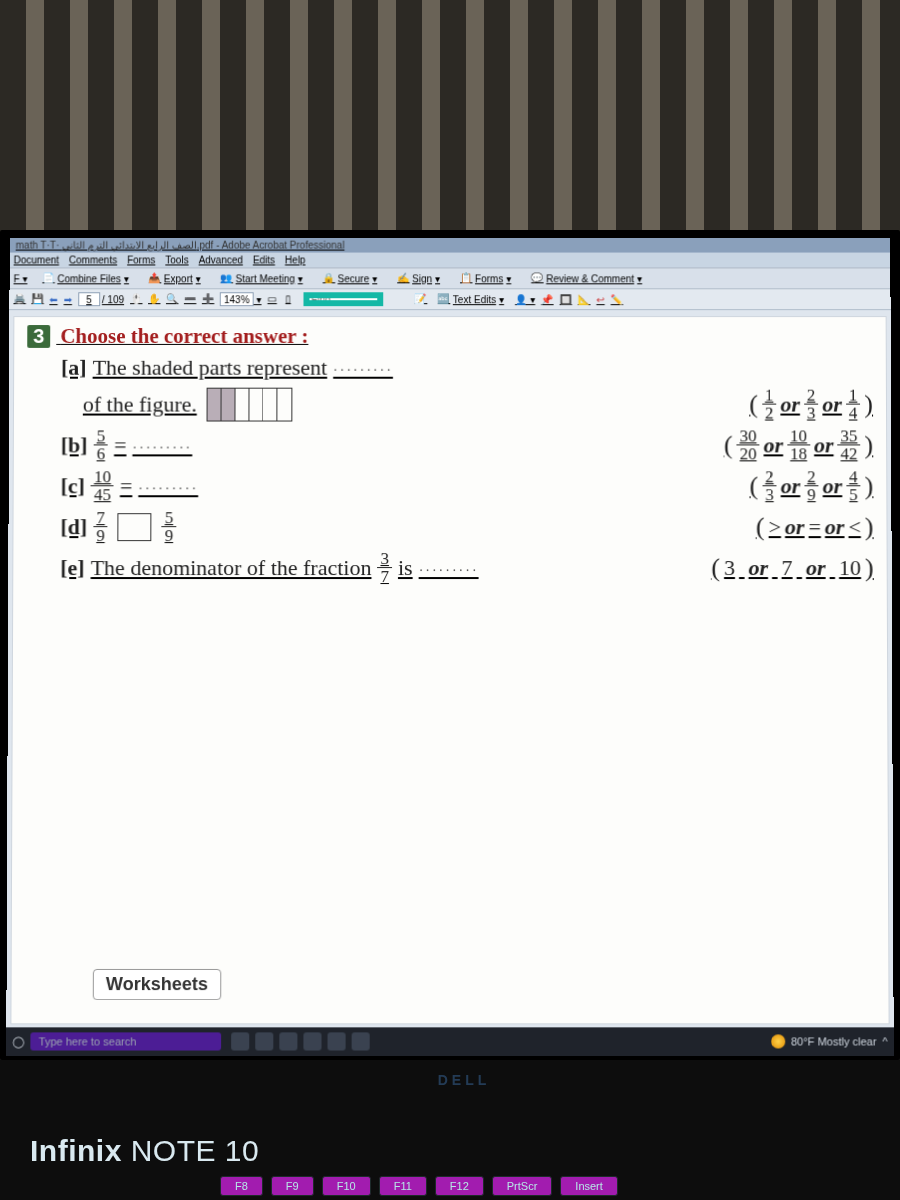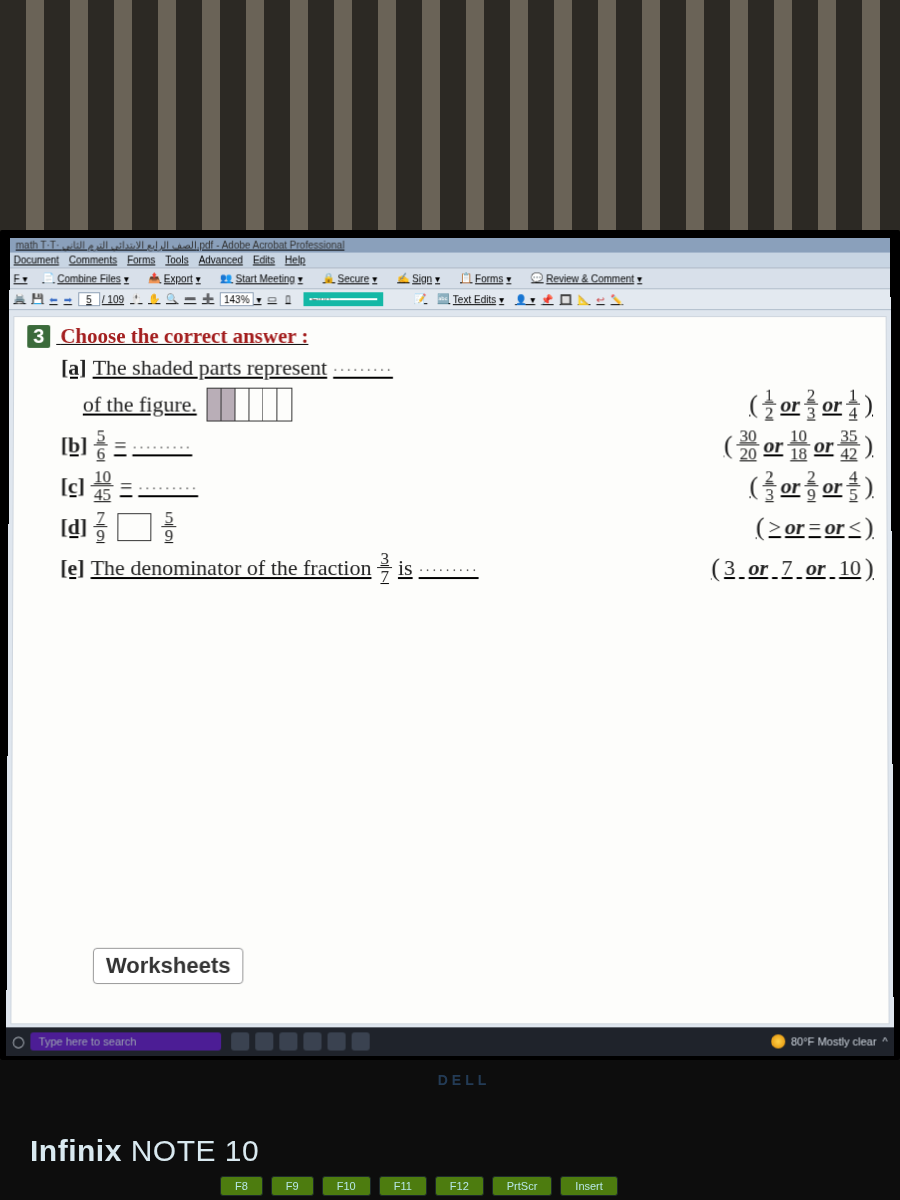--- a/index.html
+++ b/index.html
@@ -118,28 +118,28 @@
     display:inline-flex; border:1.5px solid #333; height:34px; margin-left:4px;
   }
   .fig6 div { width:14px; border-right:1.5px solid #333; }
   .fig6 div:last-child { border-right:none;}
   .fig6 .sh { background:#b9aeb7; }
   .sqblank { display:inline-block; width:34px; height:28px; border:1.5px solid #333; margin: 0 4px; vertical-align:middle;}
   .dots::after { content:"·········"; letter-spacing:2px; font-size:14px; color:#555;}
   
   .wstab {
     position:absolute;
-    left: 82px; bottom: 40px;
+    left: 82px; bottom: 24px;
     background:#fff;
     border:1px solid #999;
     border-radius:4px;
     padding:4px 12px;
     font-family: "Comic Sans MS", cursive, sans-serif;
     font-weight:bold;
-    font-size:22px;
+    font-size:18px;
     color:#333;
   }
   
   .taskbar {
     position:absolute; left:0; right:0; bottom:0;
     height: 28px;
     background:#1f232b;
     display:flex;
     align-items:center;
     color:#cfd6df;
@@ -176,21 +176,21 @@
   }
   .brand .note { font-weight: 300; }
   .kbrow {
     position:absolute;
     left:220px; right:10px; bottom:4px;
     display:flex; gap:8px;
     color:#b7e7e7;
     font-size:11px;
   }
   .kbrow div {
-    background:#4d7c0f;
+    background:#a21caf;
     border:1px solid #1d2a2a;
     border-radius:3px;
     padding:3px 14px;
   }
   .dell {
     position:absolute;
     left:50%; transform:translateX(-50%);
     top:12px;
     color:#3a6a9e;
     font-size:14px;

